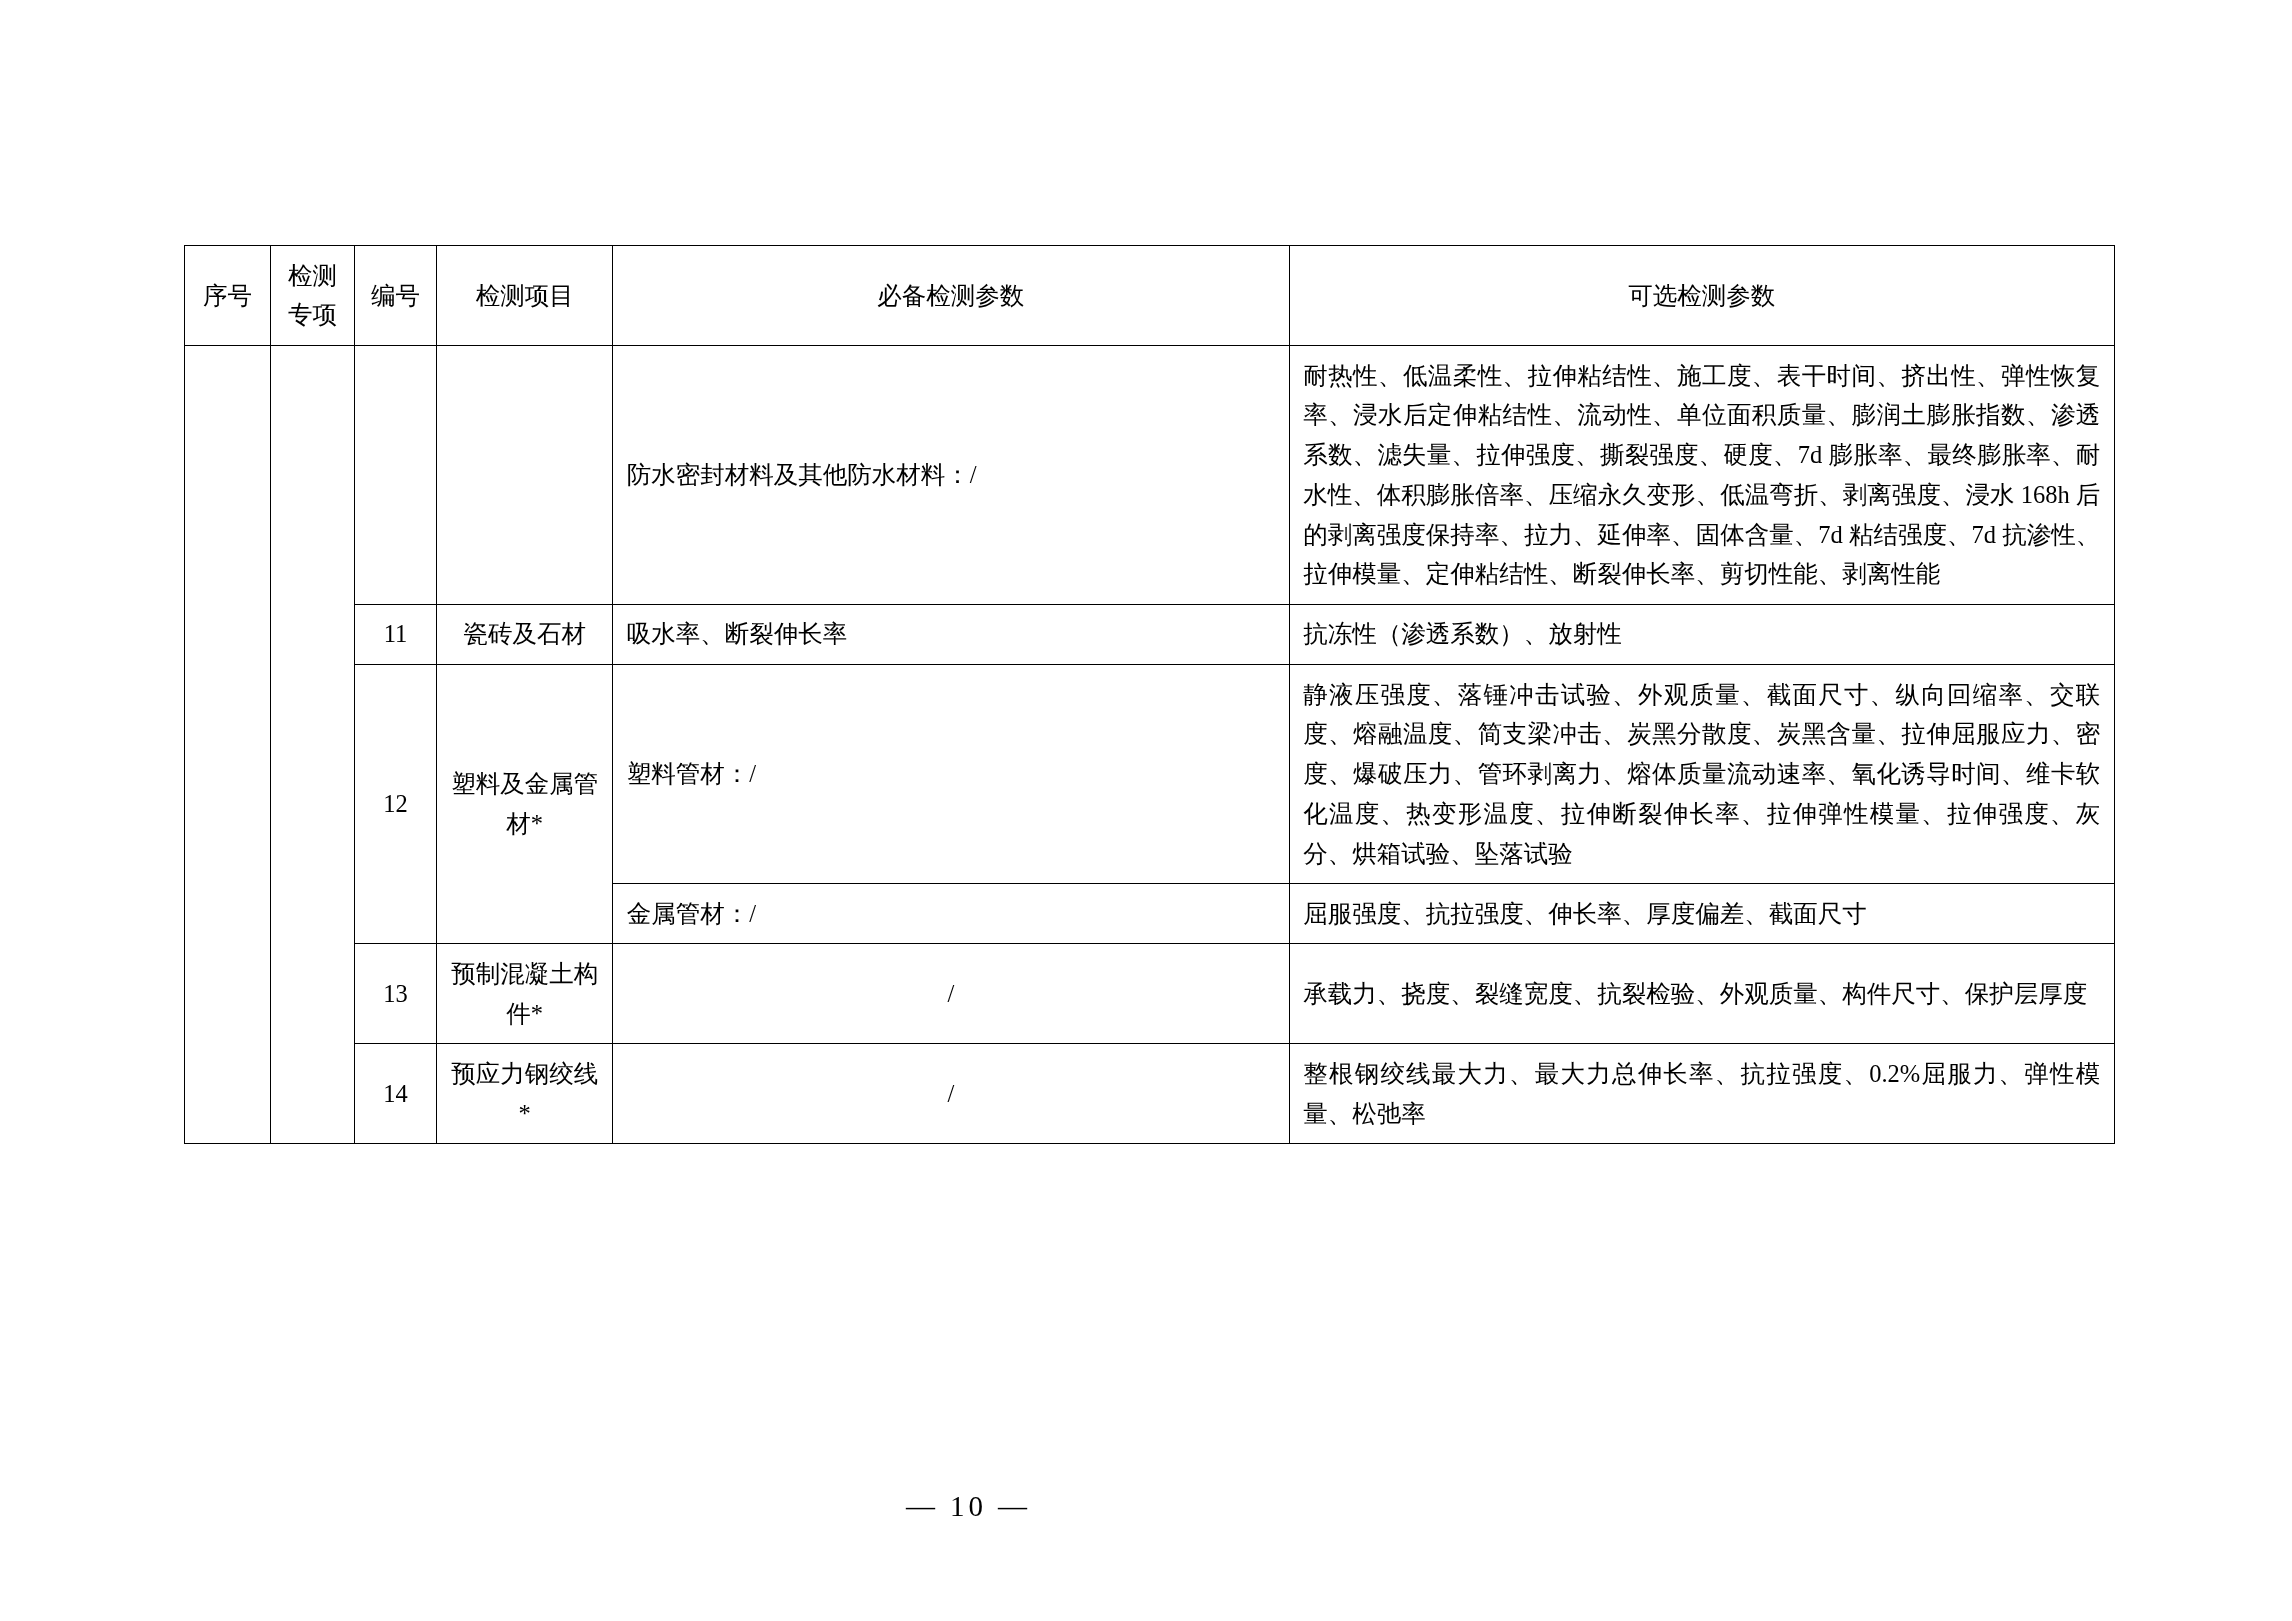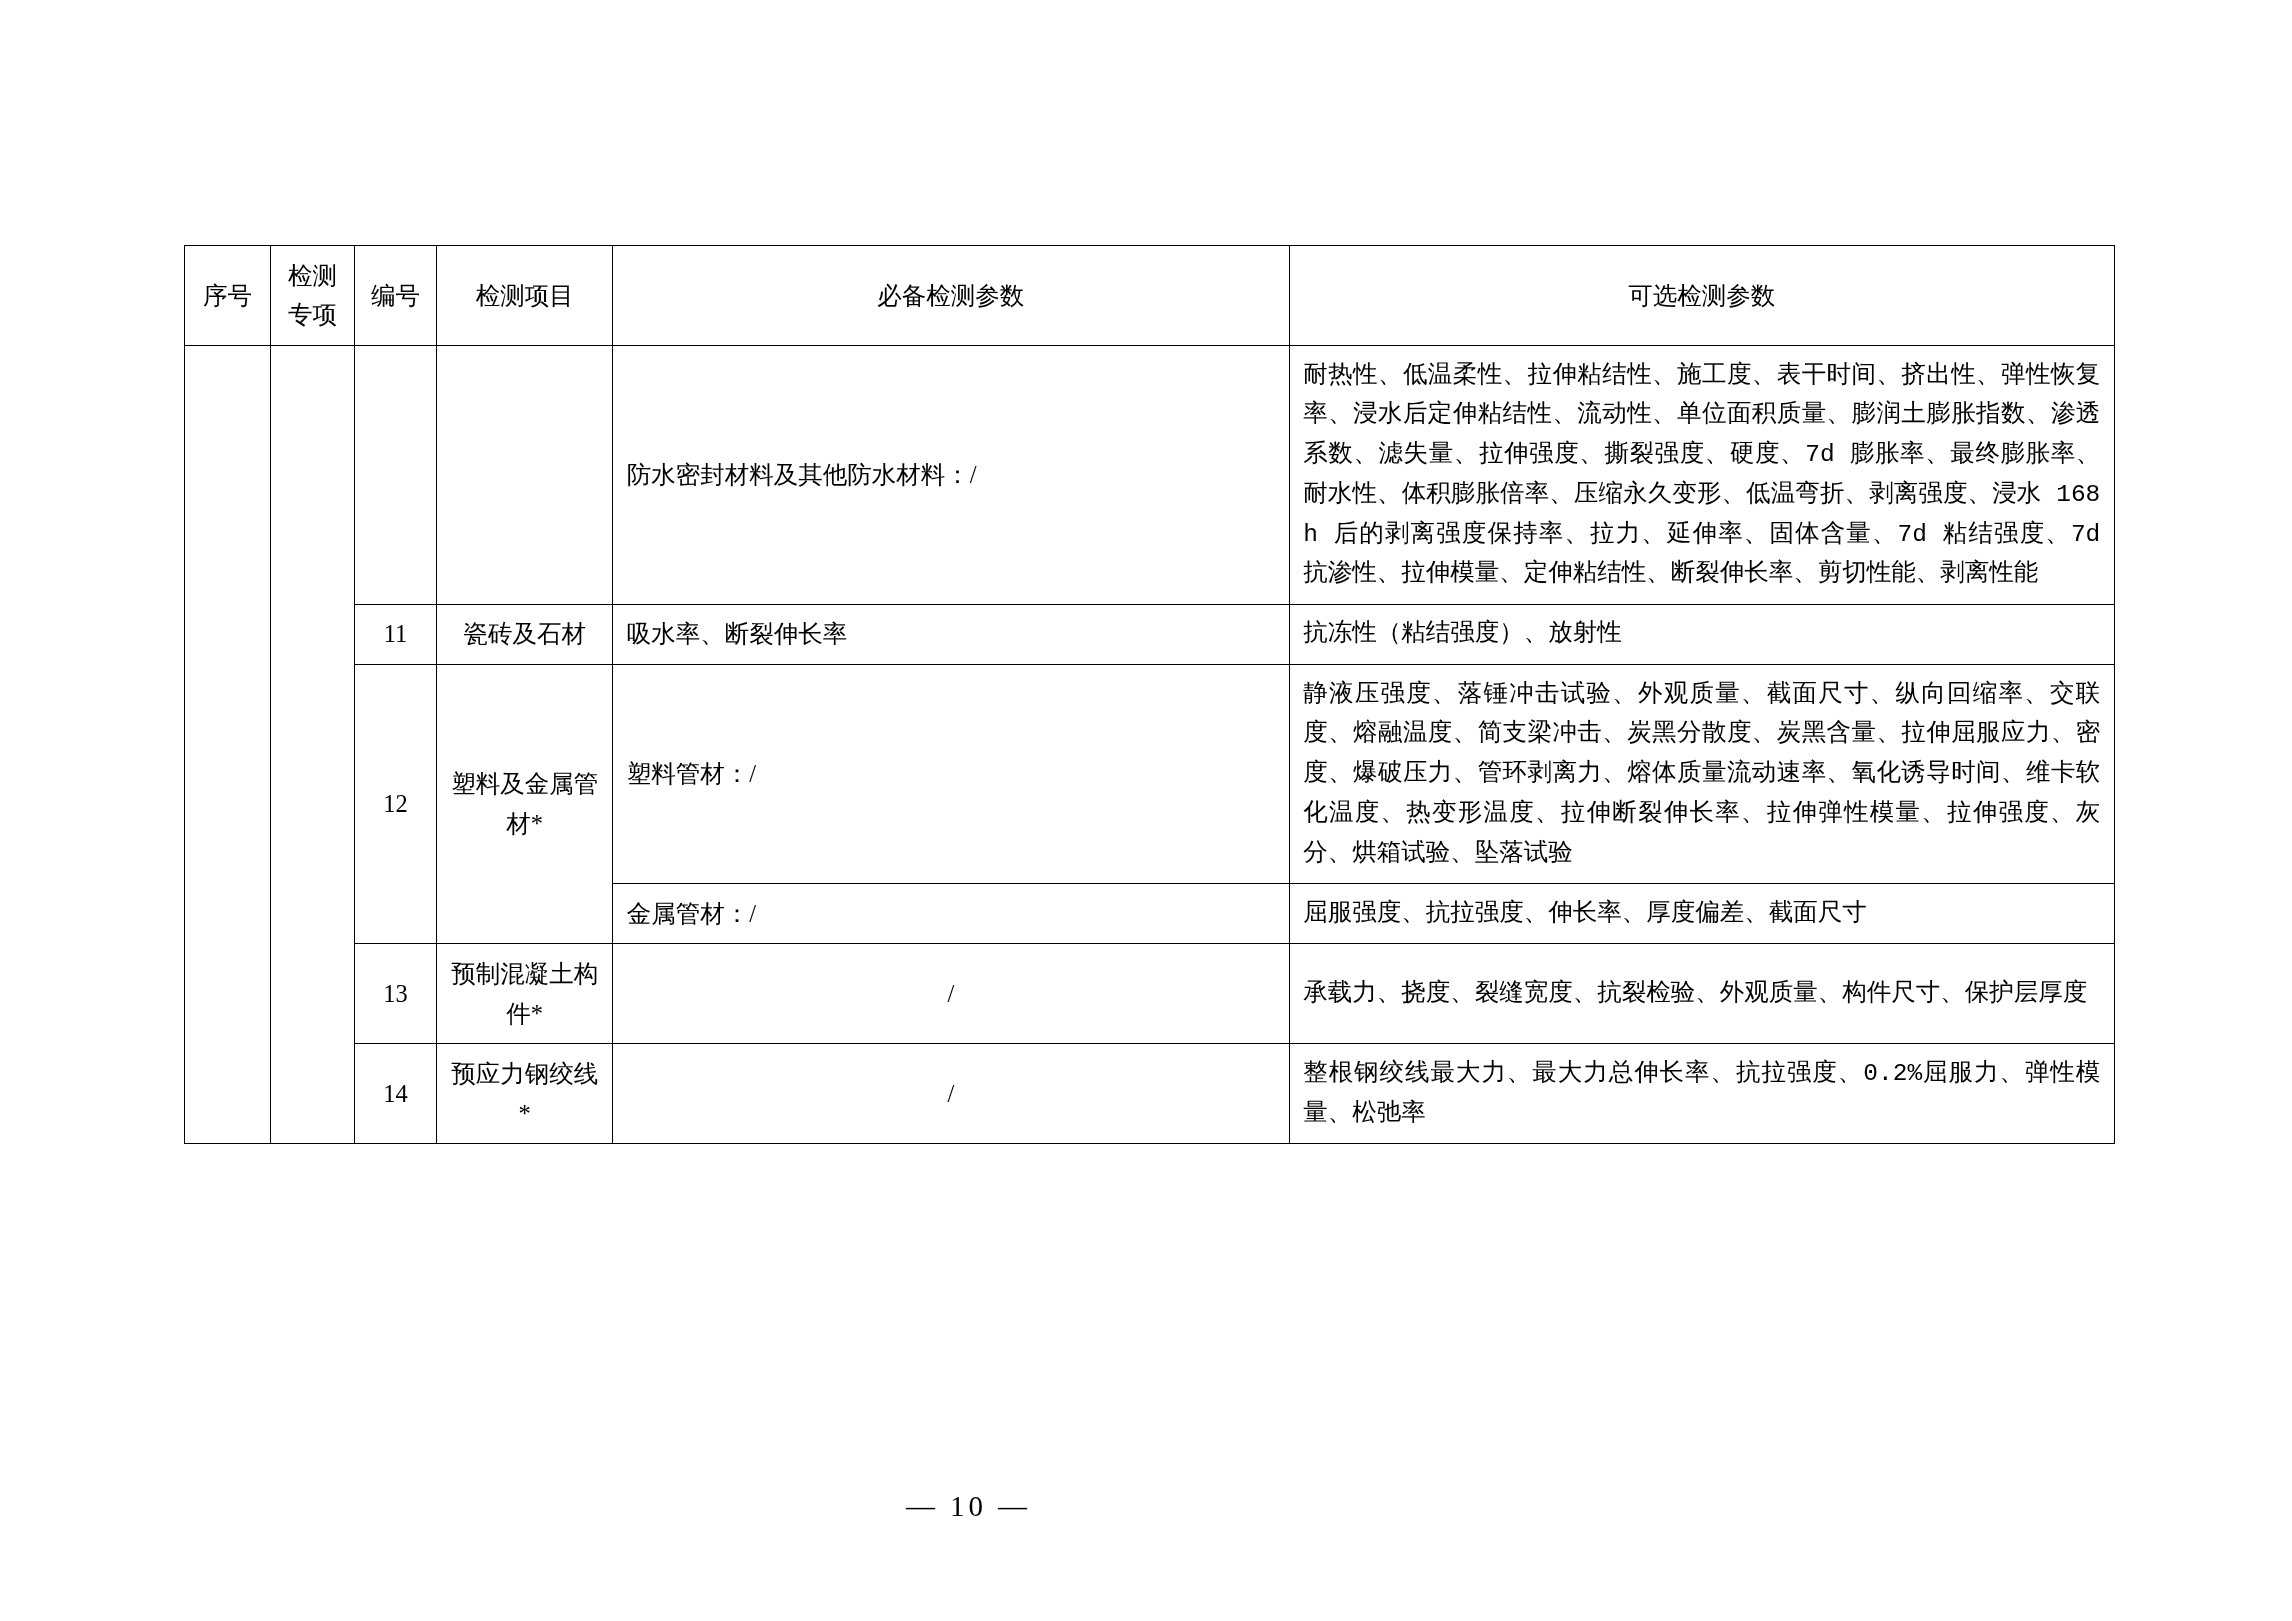--- a/index.html
+++ b/index.html
@@ -61,21 +61,20 @@
   .mid { vertical-align: middle; }
 
   .cell-text {
     display: block;
     white-space: pre-wrap;
     word-break: break-all;
   }
   .opt-cell .cell-text {
     text-align: justify;
     text-align-last: left;
-    font-family: Liberation Mono, monospace;
   }
   .pagenum {
     position: absolute;
     left: 0;
     top: 1490px;
     width: 1937px;
     text-align: center;
     font-size: 29px;
     letter-spacing: 3.9px;
     font-family: "Liberation Serif", "DejaVu Serif", serif;
@@ -142,21 +141,21 @@
           <td class="center">
             <span class="cell-text">11</span>
           </td>
           <td class="center">
             <span class="cell-text">瓷砖及石材</span>
           </td>
           <td class="left mid">
             <span class="cell-text">吸水率、断裂伸长率</span>
           </td>
           <td class="left mid opt-cell">
-            <span class="cell-text">抗冻性（粘结强度）、放射性</span>
+            <span class="cell-text">抗冻性（渗透系数）、放射性</span>
           </td>
         </tr>
 
         <tr>
           <td class="center" rowspan="2">
             <span class="cell-text">12</span>
           </td>
           <td class="center" rowspan="2">
             <span class="cell-text">塑料及金属管材*</span>
           </td>

